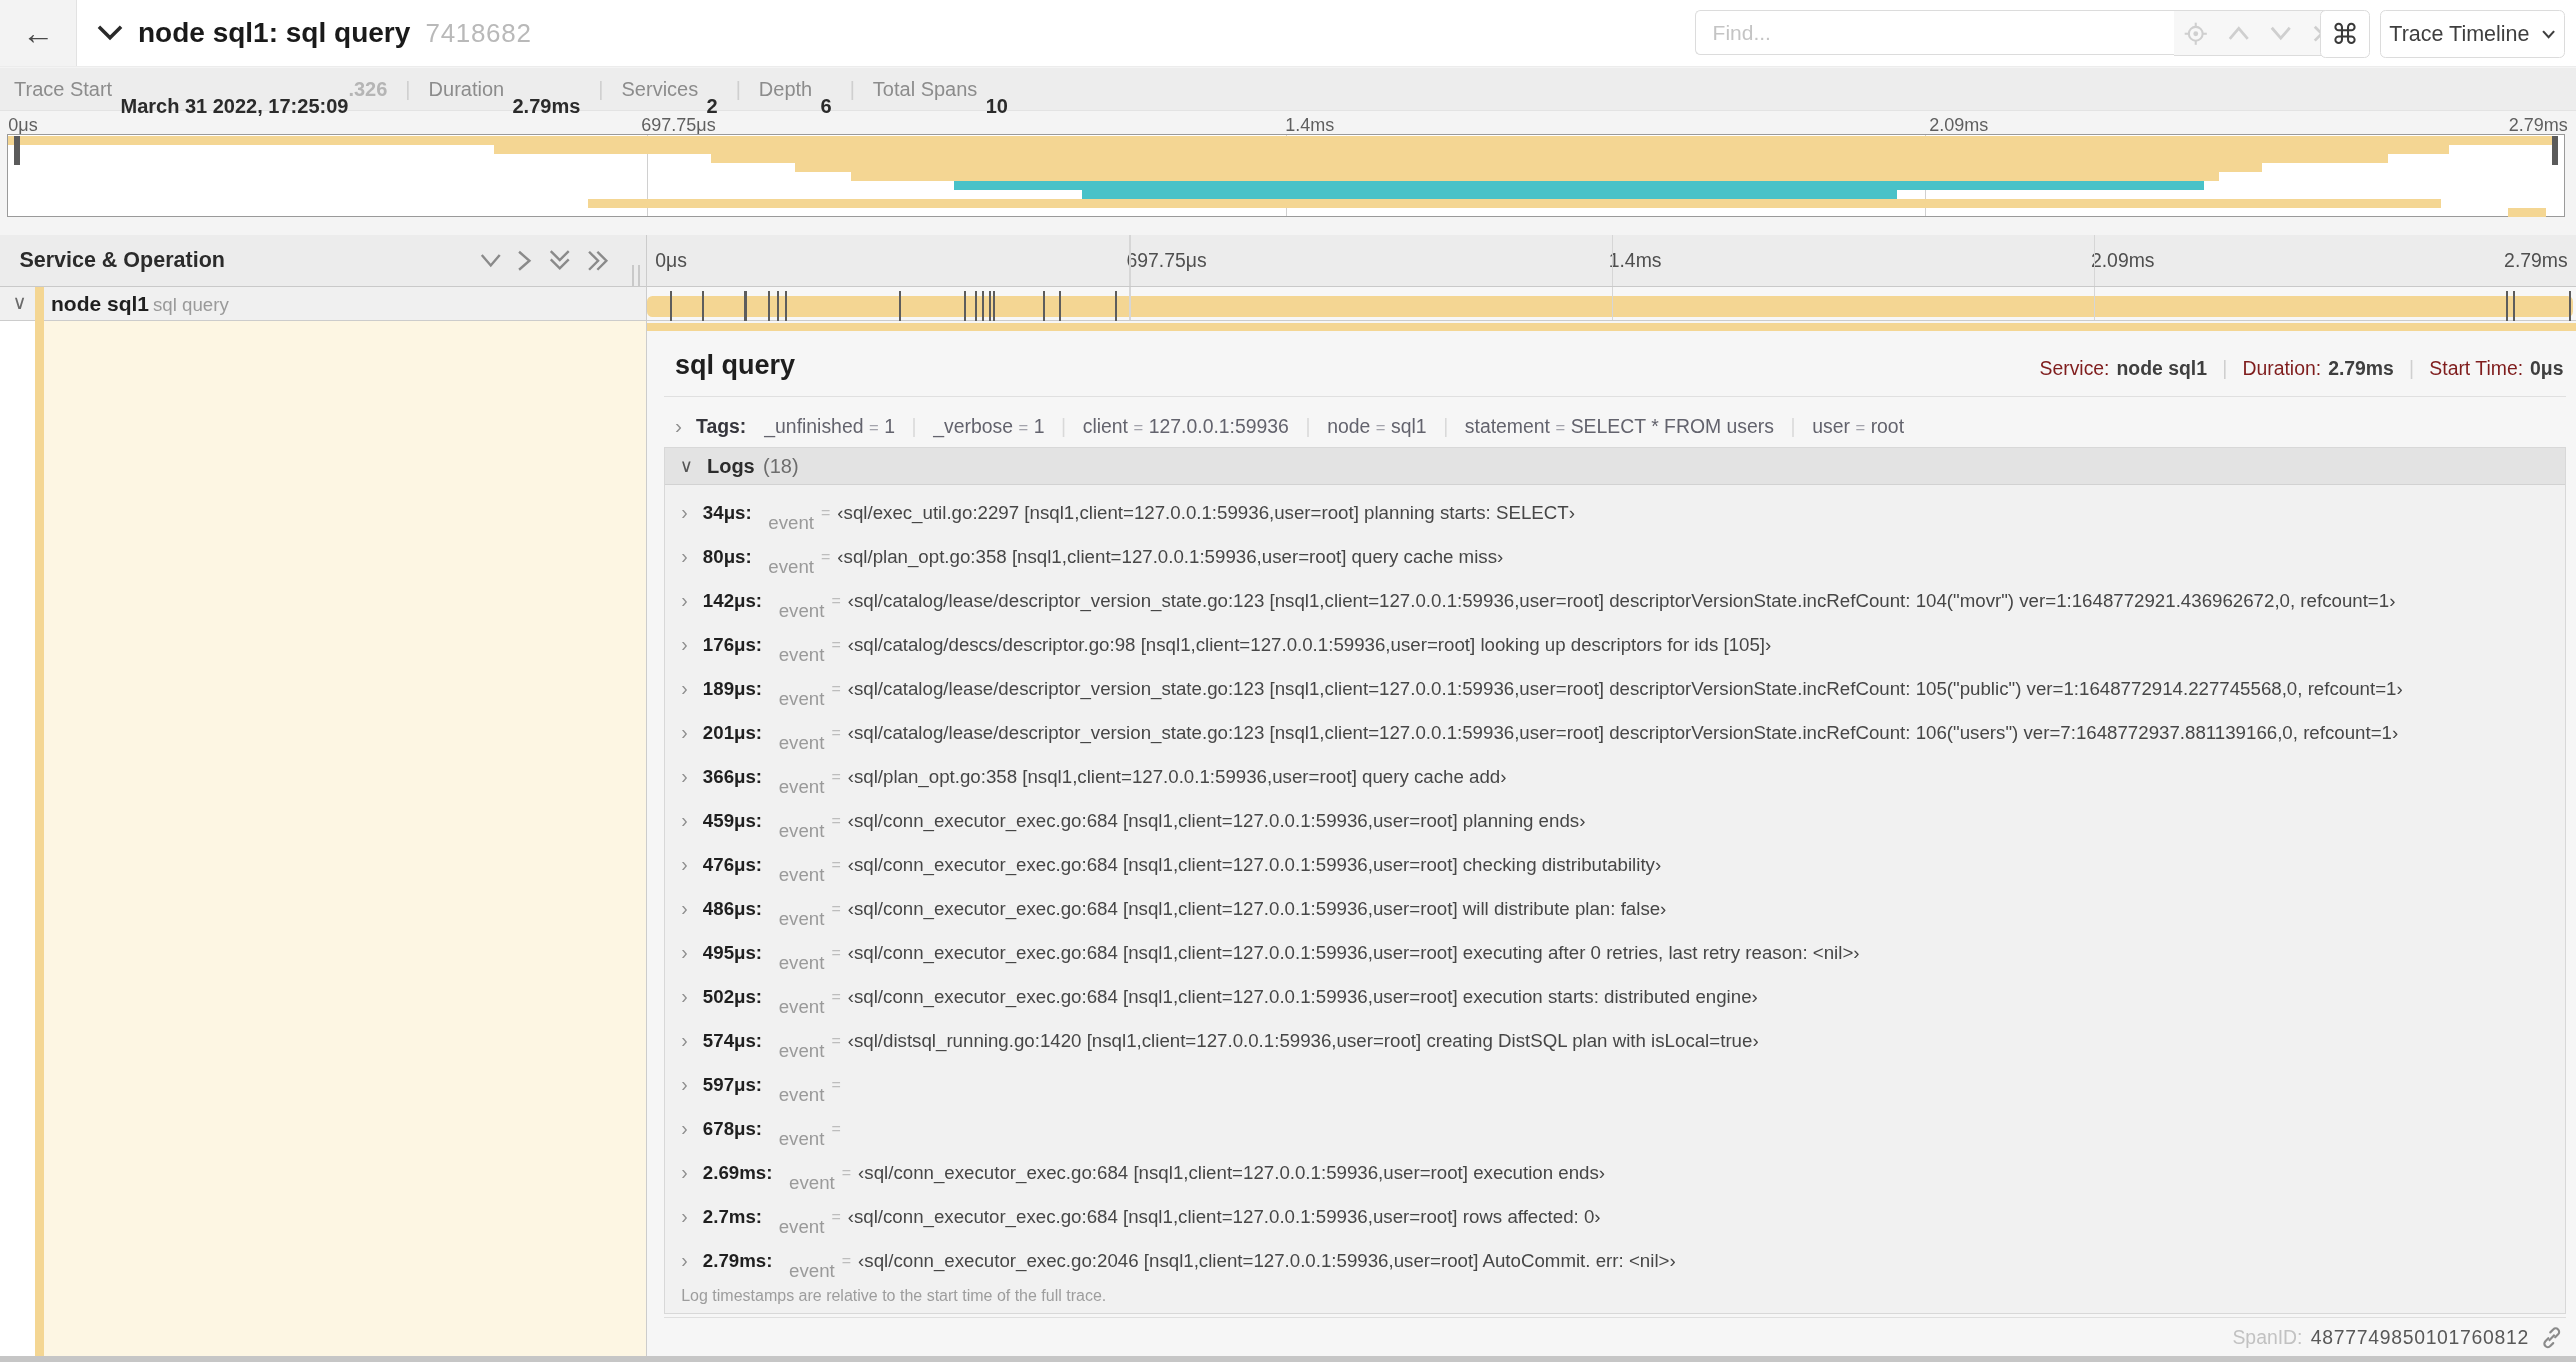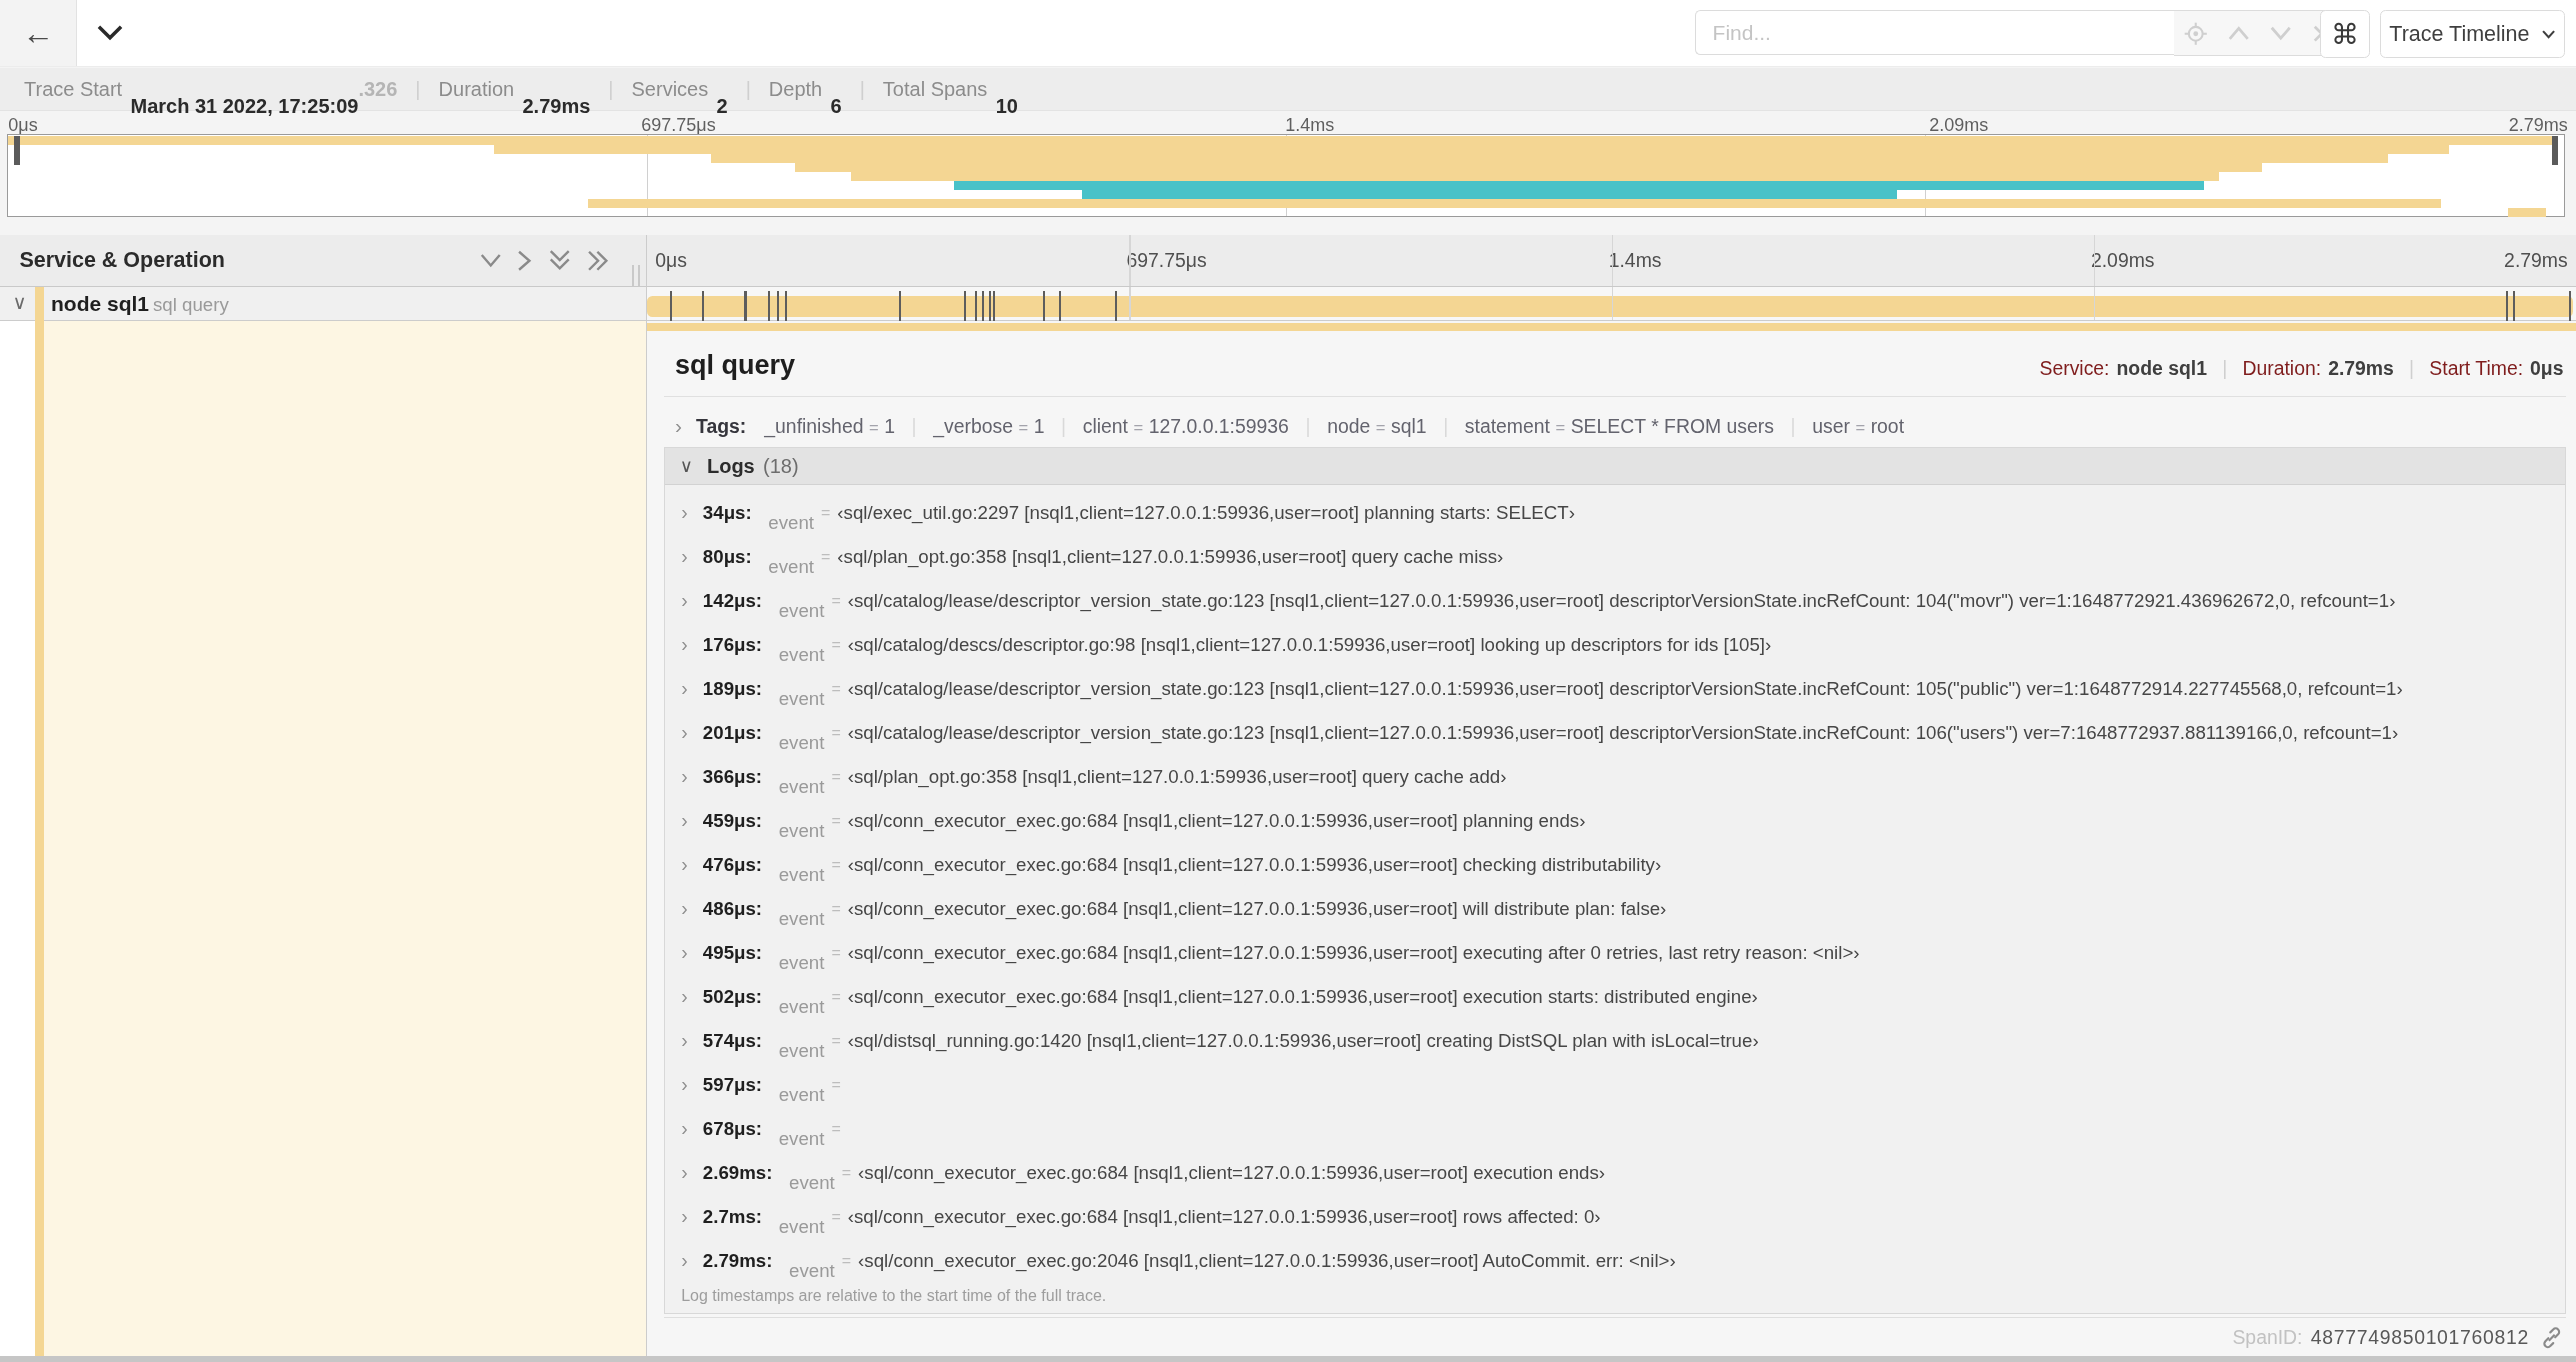--- a/index.html
+++ b/index.html
@@ -21,21 +21,21 @@
   .findtools{width:168px;height:46px;background:#f7f7f7;border:1.4px solid #dcdcdc;border-left:none;
              border-radius:0 5.5px 5.5px 0;display:flex;align-items:center;justify-content:space-around;box-sizing:border-box;}
   .findtools svg{display:block;}
   .sqbtn{left:2320px;top:10.4px;width:48px;height:46px;border:1.4px solid #dcdcdc;border-radius:5.5px;background:#fff;
          display:flex;align-items:center;justify-content:center;font-size:28px;color:#3a3a3a;cursor:pointer;}
   .ttbtn{left:2380px;top:10.4px;width:183px;height:46px;border:1.4px solid #dcdcdc;border-radius:5.5px;background:#fff;
          display:flex;align-items:center;justify-content:center;gap:11px;font-size:21.5px;color:#3f3f3f;cursor:pointer;}
 
   
   .metabar{left:0;top:68px;width:2576px;height:43px;background:#ededed;border-bottom:1.4px solid #e3e3e3;
-           display:flex;align-items:center;font-size:20px;padding-left:24px;box-sizing:border-box;}
+           display:flex;align-items:center;font-size:20px;padding-left:14px;box-sizing:border-box;}
   .metabar .lbl{color:#8c8c8c;margin-right:8.3px;}
   .metabar .val{color:#2b2b2b;font-weight:bold;margin-top:35px;}
   .metabar .sfx{color:#b5b5b5;font-weight:bold;}
   .metabar .sep{color:#cfcfcf;margin:0 18px;font-weight:normal;}
 
   
   .mm-axis{left:0;top:115px;width:2576px;height:19.4px;font-size:18px;color:#5f5f5f;}
   .mm-axis .tick{position:absolute;top:0;white-space:nowrap;}
   .mm-canvas{left:7px;top:134px;width:2558px;height:83px;background:#fff;border:1.4px solid #9a9a9a;box-sizing:border-box;}
   .mm-grid{position:absolute;top:0;bottom:0;width:1.4px;background:#d0d0d0;}
@@ -113,20 +113,24 @@
 
   <div class="abs topbar"></div>
   <div class="abs backbtn">
     <span>←</span>
   </div>
   <div class="abs title-chev">
     <svg width="28" height="18" viewBox="0 0 40 26">
       <polyline points="4,4 20,20 36,4" fill="none" stroke="#2a2a2a" stroke-width="5"></polyline>
       </svg>
   </div>
+  <div class="abs page-title">
+    <span>node sql1: sql query</span>
+    <span class="trace-id">7418682</span>
+  </div>
   <div class="abs findwrap">
     <input class="findinput" placeholder="Find..." style="">
     <div class="findtools">
       <svg width="23.5" height="23.5" viewBox="0 0 34 34">
         <circle cx="17" cy="17" r="10" fill="none" stroke="#cfcfcf" stroke-width="3"></circle>
         <circle cx="17" cy="17" r="3.5" fill="#cfcfcf"></circle>
         <line x1="17" y1="1" x2="17" y2="8" stroke="#cfcfcf" stroke-width="3"></line>
         <line x1="17" y1="26" x2="17" y2="33" stroke="#cfcfcf" stroke-width="3"></line>
         <line x1="1" y1="17" x2="8" y2="17" stroke="#cfcfcf" stroke-width="3"></line>
         <line x1="26" y1="17" x2="33" y2="17" stroke="#cfcfcf" stroke-width="3"></line>

